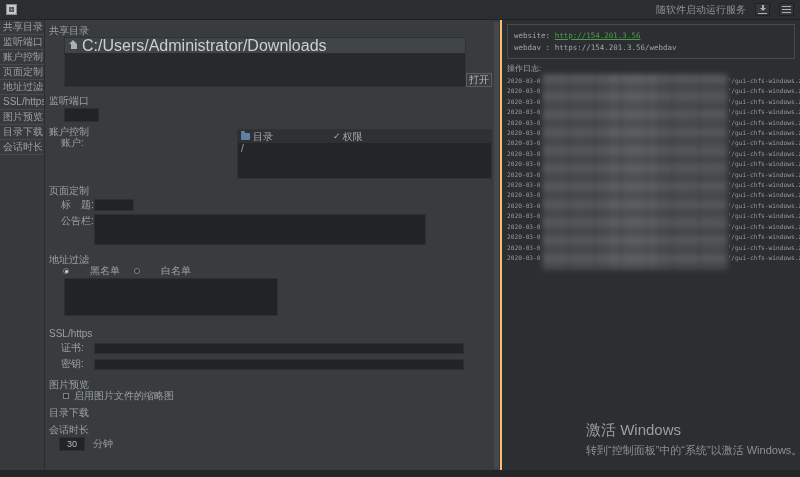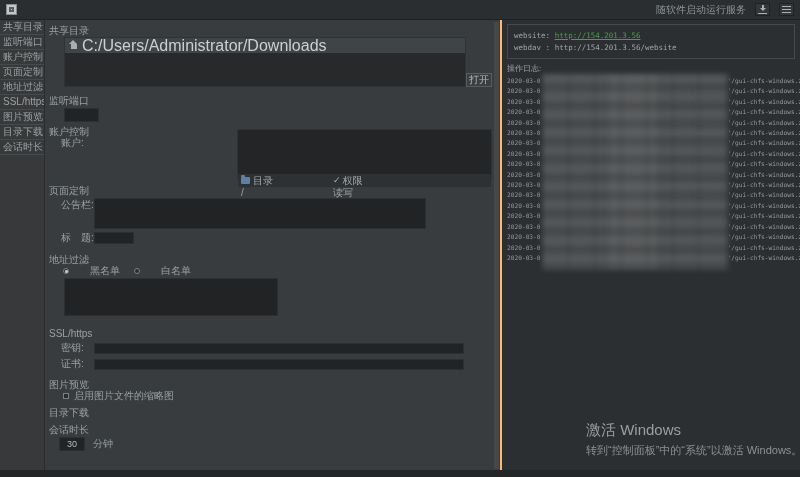--- a/index.html
+++ b/index.html
@@ -35,21 +35,21 @@
   .share-item { height:15px; background:#3f4447; color:#ccd0d2; font-size:16px; display:flex; align-items:center; gap:4px; padding:0 4px; white-space:nowrap; }
   .open-btn { margin-left:auto; width:26px; height:14px; background:#3a3e40; border:1px solid #595d5f; color:#b3b7b9; font-size:10px; line-height:12px; text-align:center; cursor:pointer; }
   .inp { background:#212325; border:1px solid #2d3032; color:#c0c4c6; font-size:9px; padding:0 2px; font-family:"Liberation Sans",sans-serif; }
   .mt2{margin-top:2px} .mt4{margin-top:4px} .mt5{margin-top:5px} .mt6{margin-top:6px} .mt8{margin-top:8px} .mt9{margin-top:9px} .mt12{margin-top:12px}
   .port-input { width:35px; height:14px; margin-left:15px; }
   .acct-row { display:flex; align-items:flex-start; margin-left:12px; }
   .acct-left { width:160px; }
   .user-list { width:110px; height:46px; background:#27292b; border:1px solid #303335; margin-top:2px; margin-left:3px; }
   .user-item { height:13px; line-height:13px; background:#35383b; color:#aeb2b4; font-size:10px; padding:0 4px; cursor:pointer; }
   .perm-table { margin-left:32px; width:283px; height:50px; background:#232527; border:1px solid #303335; margin-top:-8px; }
-  .pt-header { display:flex; height:13px; line-height:13px; background:#2e3133; color:#a5aaac; font-size:10px;margin-top:44px; }
+  .pt-header { display:flex; height:13px; line-height:13px; background:#2e3133; color:#a5aaac; font-size:10px; }
   .pt-row { display:flex; height:12px; line-height:12px; color:#9aa0a2; font-size:10px; cursor:pointer; }
   .col-dir { width:95px; display:flex; align-items:center; gap:3px; padding-left:3px; }
   .col-perm { flex:1; display:flex; align-items:center; gap:2px; }
   .folder-ic { width:9px; height:7px; background:#5f7fa5; border-radius:1px; position:relative; }
   .folder-ic:before { content:""; position:absolute; top:-2px; left:0; width:4px; height:2px; background:#5f7fa5; border-radius:1px 1px 0 0; }
   .check-ic { color:#9fb5a0; font-size:9px; font-family:"DejaVu Sans",sans-serif; }
   .field-row { display:flex; align-items:center; margin-left:12px; }
   .flabel { width:33px; flex:none; font-size:10px; color:#9aa0a2; white-space:nowrap; }
   .title-input { width:40px; height:12px; }
   .notice-ta { width:332px; height:31px; resize:none; }
@@ -158,58 +158,57 @@
             </span>
             <span class="col-perm">
               <span class="check-ic">✓</span>
               <span>权限</span>
             </span>
           </div>
           <div>
 
               <div class="pt-row">
                 <span class="col-dir">/</span>
-                <span class="col-perm">读写</span>
               </div>
             </div>
         </div>
       </div>
 
       <div class="sec-label mt6">页面定制</div>
+      <div class="field-row mt2">
+        <span class="flabel">标　题:</span>
+        <input class="inp title-input" value="" style="">
+      </div>
       <div class="field-row mt2" style="align-items:flex-start;">
         <span class="flabel">公告栏:</span>
         <textarea class="inp notice-ta" style=""></textarea>
-      </div>
-      <div class="field-row mt2">
-        <span class="flabel">标　题:</span>
-        <input class="inp title-input" value="" style="">
       </div>
 
       <div class="sec-label mt9">地址过滤</div>
       <div class="radio-row">
 
           <span class="radio-opt">
             <span class="rdot on"></span>
             <span>黑名单</span>
           </span>
 
           <span class="radio-opt">
             <span class="rdot"></span>
             <span>白名单</span>
           </span>
         </div>
       <textarea class="inp filter-ta" style=""></textarea>
 
       <div class="sec-label mt12">SSL/https</div>
       <div class="field-row mt2">
+        <span class="flabel">证书:</span>
+        <input class="inp ssl-input" value="" style="">
+      </div>
+      <div class="field-row mt2">
         <span class="flabel">密钥:</span>
-        <input class="inp ssl-input" value="" style="">
-      </div>
-      <div class="field-row mt2">
-        <span class="flabel">证书:</span>
         <input class="inp ssl-input" value="" style="">
       </div>
 
       <div class="sec-label mt8">图片预览</div>
       <div class="cb-row">
         <span class="cbox"></span>
         <span>启用图片文件的缩略图</span>
       </div>
 
       <div class="sec-label mt5">目录下载</div>
@@ -224,21 +223,21 @@
     </div>
 
     <div class="rightpanel">
       <div class="urlbox">
         <div>
           <span>website:</span>
           <span class="url-green">http://154.201.3.56</span>
         </div>
         <div>
           <span>webdav :</span>
-          <span>http://154.201.3.56/website</span>
+          <span>https://154.201.3.56/webdav</span>
         </div>
       </div>
       <div class="log-label">操作日志:</div>
       <div class="logs" id="logs">
           <div class="log-line"><span>2020-03-0</span><span class="blur-mid"></span><span>- user() download '/gui-chfs-windows.zi</span></div>
           <div class="log-line"><span>2020-03-0</span><span class="blur-mid"></span><span>- user() download '/gui-chfs-windows.zi</span></div>
           <div class="log-line"><span>2020-03-0</span><span class="blur-mid"></span><span>- user() download '/gui-chfs-windows.zi</span></div>
           <div class="log-line"><span>2020-03-0</span><span class="blur-mid"></span><span>- user() download '/gui-chfs-windows.zi</span></div>
           <div class="log-line"><span>2020-03-0</span><span class="blur-mid"></span><span>- user() download '/gui-chfs-windows.zi</span></div>
           <div class="log-line"><span>2020-03-0</span><span class="blur-mid"></span><span>- user() download '/gui-chfs-windows.zi</span></div>

